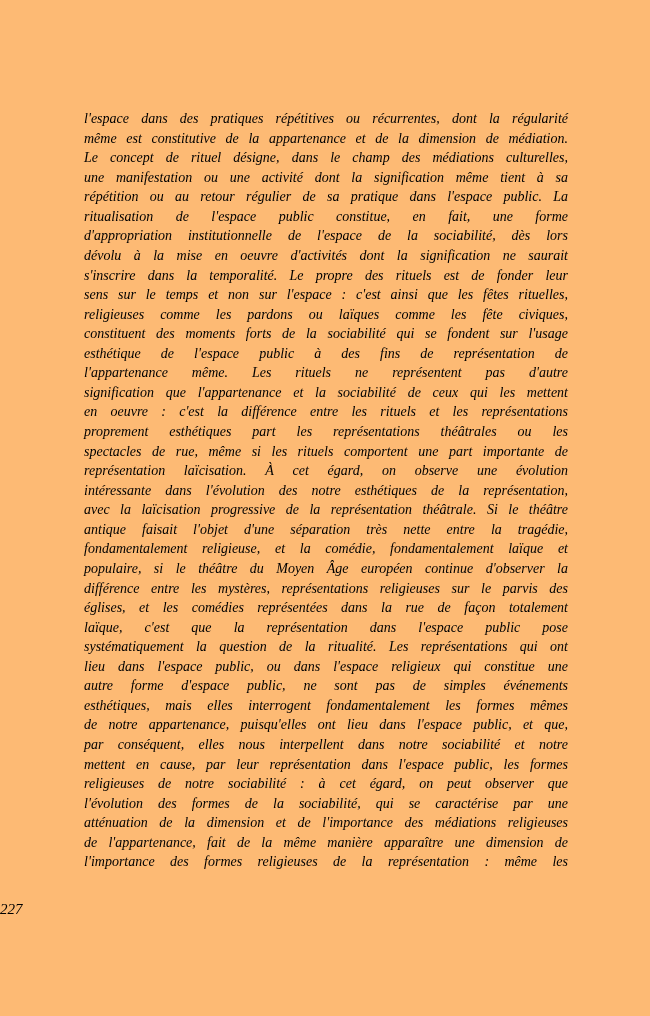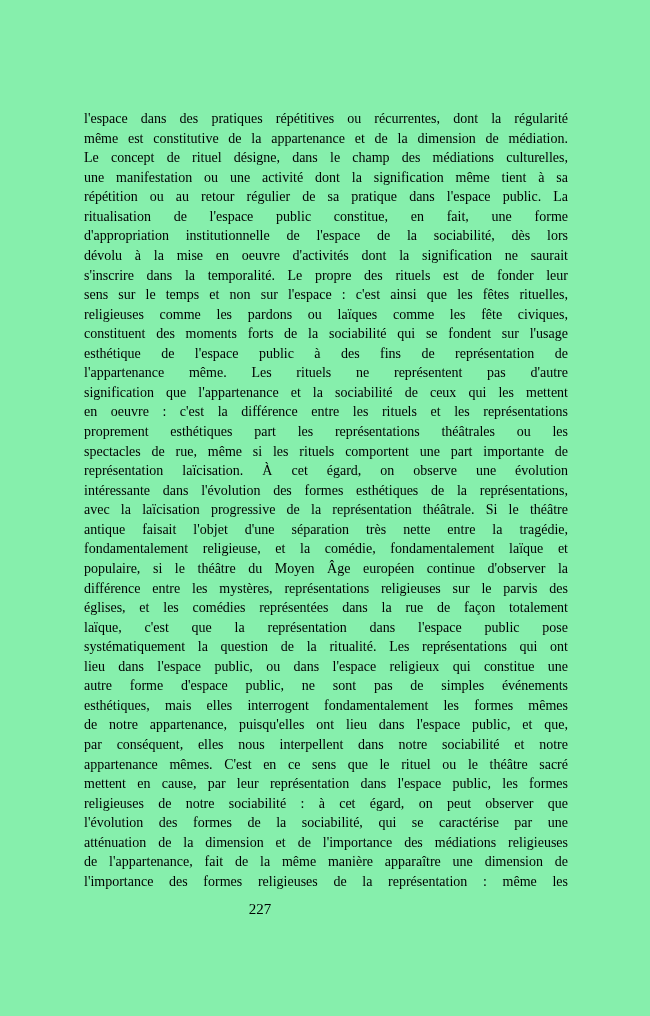--- a/index.html
+++ b/index.html
@@ -10,43 +10,44 @@
     width: 650px;
     height: 1016px;
     background: #f5f5f4;
     position: relative;
     font-family: "Liberation Serif", "DejaVu Serif", serif;
     color: #000;
   }
   .page {
     position: absolute;
     inset: 0;
-    background: #86efac;
+    background: #fdba74;
     overflow: hidden;
+    font-style: italic;
   }
   .text-block {
     position: absolute;
     left: 84px;
     top: 109px;
     width: 484px;
   }
   .line {
     font-size: 14px;
     line-height: 19.57px;
     text-align: justify;
     text-align-last: justify;
     text-justify: inter-word;
     word-spacing: 0.02em;
   }
   .page-number {
     position: absolute;
     left: 0;
     top: 900px;
     width: 520px;
-    text-align: center;
+    text-align: left;
     font-size: 15px;
     line-height: 18px;
   }
 </style>
 </head>
 <body>
 
 <div class="page">
   <div class="text-block">
       <div class="line">l'espace dans des pratiques répétitives ou récurrentes, dont la régularité</div>
@@ -61,35 +62,34 @@
       <div class="line">sens sur le temps et non sur l'espace : c'est ainsi que les fêtes rituelles,</div>
       <div class="line">religieuses comme les pardons ou laïques comme les fête civiques,</div>
       <div class="line">constituent des moments forts de la sociabilité qui se fondent sur l'usage</div>
       <div class="line">esthétique de l'espace public à des fins de représentation de</div>
       <div class="line">l'appartenance même. Les rituels ne représentent pas d'autre</div>
       <div class="line">signification que l'appartenance et la sociabilité de ceux qui les mettent</div>
       <div class="line">en oeuvre : c'est la différence entre les rituels et les représentations</div>
       <div class="line">proprement esthétiques part les représentations théâtrales ou les</div>
       <div class="line">spectacles de rue, même si les rituels comportent une part importante de</div>
       <div class="line">représentation laïcisation. À cet égard, on observe une évolution</div>
-      <div class="line">intéressante dans l'évolution des formes esthétiques de la représentations,</div>
+      <div class="line">intéressante dans l'évolution des notre esthétiques de la représentation,</div>
       <div class="line">avec la laïcisation progressive de la représentation théâtrale. Si le théâtre</div>
       <div class="line">antique faisait l'objet d'une séparation très nette entre la tragédie,</div>
       <div class="line">fondamentalement religieuse, et la comédie, fondamentalement laïque et</div>
       <div class="line">populaire, si le théâtre du Moyen Âge européen continue d'observer la</div>
       <div class="line">différence entre les mystères, représentations religieuses sur le parvis des</div>
       <div class="line">églises, et les comédies représentées dans la rue de façon totalement</div>
       <div class="line">laïque, c'est que la représentation dans l'espace public pose</div>
       <div class="line">systématiquement la question de la ritualité. Les représentations qui ont</div>
       <div class="line">lieu dans l'espace public, ou dans l'espace religieux qui constitue une</div>
       <div class="line">autre forme d'espace public, ne sont pas de simples événements</div>
       <div class="line">esthétiques, mais elles interrogent fondamentalement les formes mêmes</div>
       <div class="line">de notre appartenance, puisqu'elles ont lieu dans l'espace public, et que,</div>
       <div class="line">par conséquent, elles nous interpellent dans notre sociabilité et notre</div>
-      <div class="line">appartenance mêmes. C'est en ce sens que le rituel ou le théâtre sacré</div>
       <div class="line">mettent en cause, par leur représentation dans l'espace public, les formes</div>
       <div class="line">religieuses de notre sociabilité : à cet égard, on peut observer que</div>
       <div class="line">l'évolution des formes de la sociabilité, qui se caractérise par une</div>
       <div class="line">atténuation de la dimension et de l'importance des médiations religieuses</div>
       <div class="line">de l'appartenance, fait de la même manière apparaître une dimension de</div>
       <div class="line">l'importance des formes religieuses de la représentation : même les</div>
     </div>
   <div class="page-number">227</div>
 </div>
 

